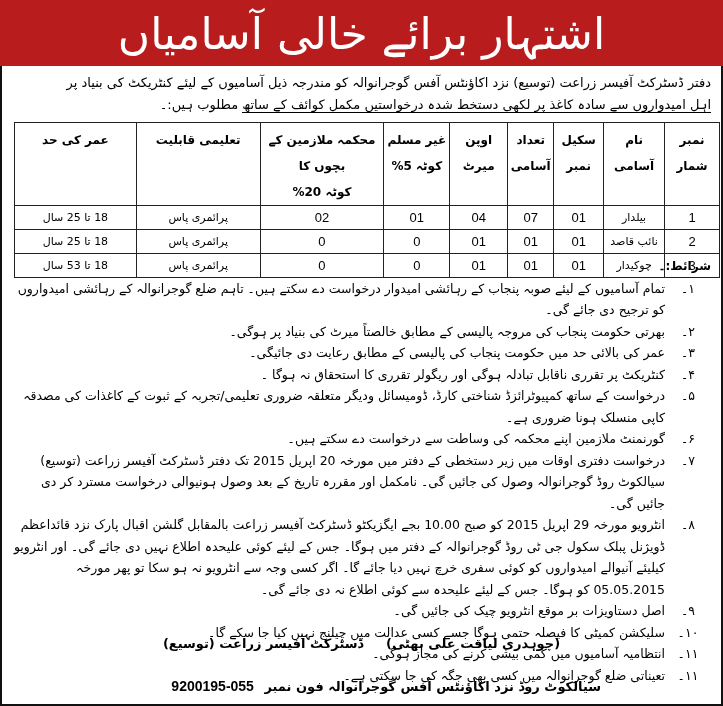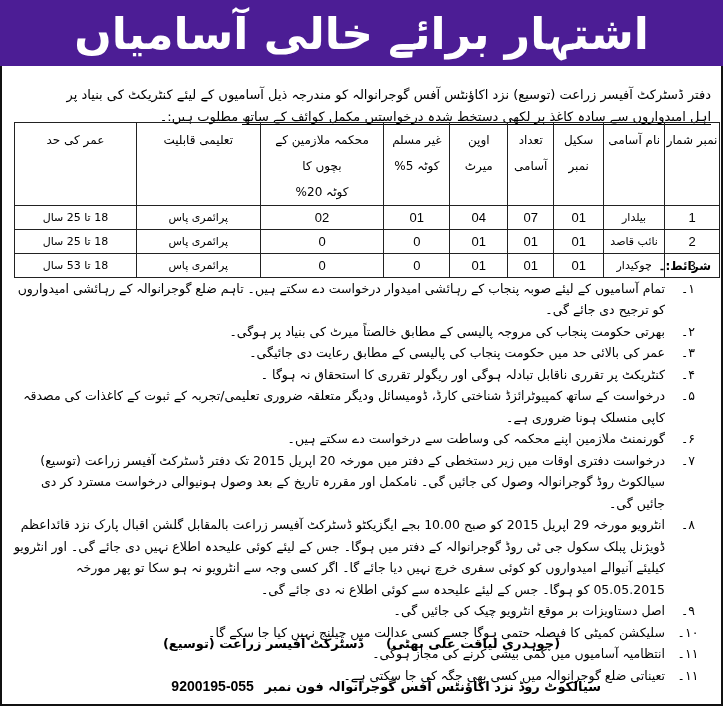--- a/index.html
+++ b/index.html
@@ -1,30 +1,30 @@
 <!DOCTYPE html>
 <html><head>
 <meta charset="utf-8">
 <style>
   html, body { margin:0; padding:0; background:#ffffff; }
   body { width:723px; height:706px; position:relative; overflow:hidden;
          font-family:"DejaVu Sans", sans-serif; color:#000; }
   .frame { position:absolute; left:0; top:0; width:719px; height:702px;
            border:2px solid #111; box-sizing:content-box; }
-  .banner { position:absolute; left:0; top:0; width:723px; height:66px; background:#4c1d95;
+  .banner { position:absolute; left:0; top:0; width:723px; height:66px; background:#b91c1c;
             color:#fff; display:flex; align-items:center; justify-content:center;
-            direction:rtl; font-family:"DejaVu Sans", sans-serif; font-weight:bold;
+            direction:rtl; font-family:"DejaVu Sans", sans-serif; font-weight:normal;
             font-size:44px; letter-spacing:2px; }
-  .intro { position:absolute; left:10px; right:12px; top:84px; direction:rtl; text-align:right;
+  .intro { position:absolute; left:10px; right:12px; top:72px; direction:rtl; text-align:right;
            font-size:13px; line-height:22px; }
   .intro .l2 span.u { border-bottom:1.5px solid #000; }
   table.posts { position:absolute; left:14px; top:122px; width:706px; border-collapse:collapse;
                 direction:rtl; font-size:12px; }
   table.posts th, table.posts td { border:1.5px solid #222; text-align:center; padding:0; }
-  table.posts th { font-weight:normal; height:60px; vertical-align:top; line-height:26px; padding-top:4px; font-size:12px; }
+  table.posts th { font-weight:bold; height:60px; vertical-align:top; line-height:26px; padding-top:4px; font-size:12px; }
   table.posts td { height:23px; font-family:"Liberation Sans", sans-serif; font-size:13px; }
   table.posts td.ur { font-family:"DejaVu Sans", sans-serif; font-size:11px; }
   .conds { position:absolute; left:10px; right:12px; top:256px; direction:rtl; text-align:right;
            font-size:12.5px; line-height:21.5px; }
   .conds .head { font-weight:bold; font-size:12px; }
   .cond { display:flex; }
   .cond .num { width:46px; flex:0 0 46px; text-align:center; padding-right:0; }
   .cond .txt { flex:1; }
   .sign { position:absolute; left:0; width:723px; top:636px; text-align:center; direction:rtl;
           font-size:13px; font-weight:bold; }

